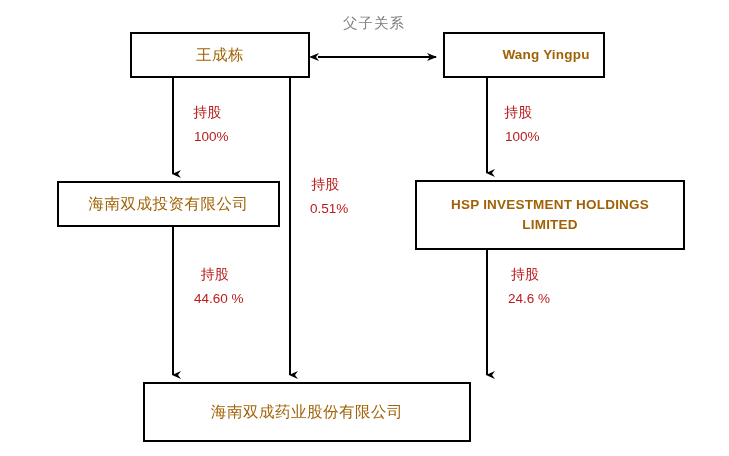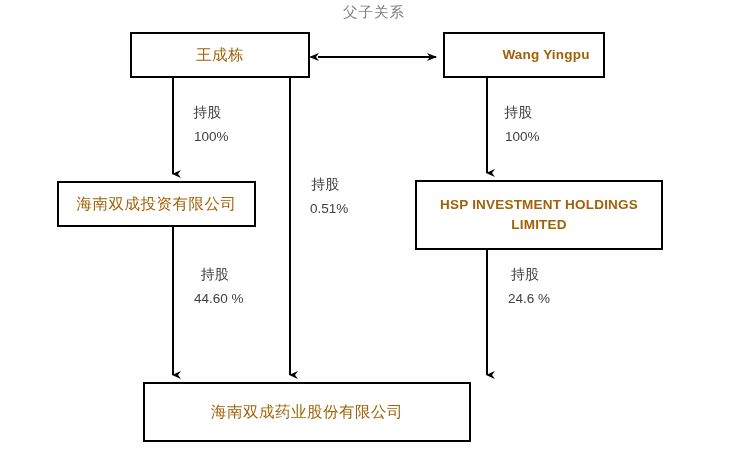--- a/index.html
+++ b/index.html
@@ -40,21 +40,21 @@
     letter-spacing: 0.5px;
   }
   .node-en {
     font-family: "Liberation Sans", "DejaVu Sans", sans-serif;
     font-size: 13.5px;
     font-weight: bold;
     letter-spacing: 0.2px;
   }
   .edge-label {
     position: absolute;
-    color: #404040;
+    color: #b91c1c;
     font-size: 13.5px;
     line-height: 1.75;
     text-align: center;
     white-space: nowrap;
   }
   .edge-label .lbl-cn {
     display: block;
     font-family: "DejaVu Serif", "Liberation Serif", serif;
     font-size: 14px;
   }
@@ -105,25 +105,25 @@
   </svg>
 
   <div class="node-box node-cn" style="left:130px; top:32px; width:180px; height:46px;">
     <span>王成栋</span>
   </div>
 
   <div class="node-box node-en" style="left:443px; top:32px; width:162px; height:46px;padding-left:44px;">
     <span>Wang Yingpu</span>
   </div>
 
-  <div class="node-box node-cn" style="left:57px; top:181px; width:199px; height:46px;">
+  <div class="node-box node-cn" style="left:57px; top:181px; width:223px; height:46px;">
     <span>海南双成投资有限公司</span>
   </div>
 
-  <div class="node-box node-en" style="left:415px; top:180px; width:248px; height:70px; flex-direction:column;">
+  <div class="node-box node-en" style="left:415px; top:180px; width:270px; height:70px; flex-direction:column;">
     <span>HSP INVESTMENT HOLDINGS</span>
     <span>LIMITED</span>
   </div>
 
   <div class="node-box node-cn" style="left:143px; top:382px; width:328px; height:60px;">
     <span>海南双成药业股份有限公司</span>
   </div>
 
   <div class="edge-label" style="left:186px; top:100px;">
     <span class="lbl-cn">持股</span>
@@ -143,17 +143,17 @@
   <div class="edge-label" style="left:186px; top:262px;">
     <span class="lbl-cn">持股</span>
     <span class="lbl-val">44.60 %</span>
   </div>
 
   <div class="edge-label" style="left:500px; top:262px;">
     <span class="lbl-cn">持股</span>
     <span class="lbl-val">24.6 %</span>
   </div>
 
-  <div class="rel-label" style="left:343px; top:3px;">
+  <div class="rel-label" style="left:343px; top:14px;">
     <span>父子关系</span>
   </div>
 
 </div>
 
 </body></html>

